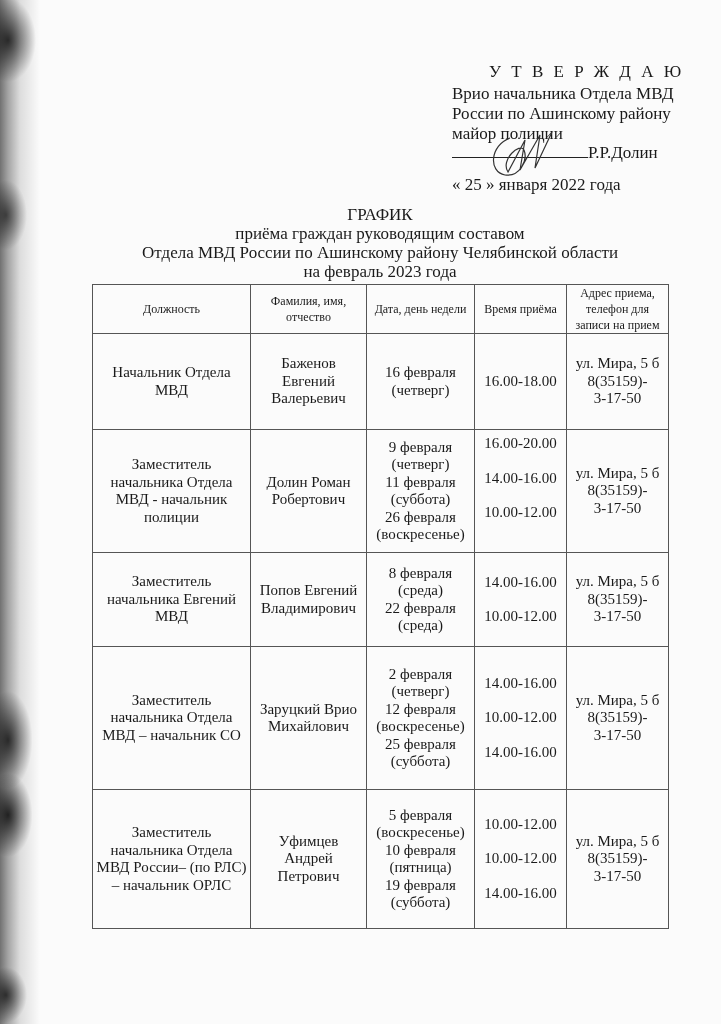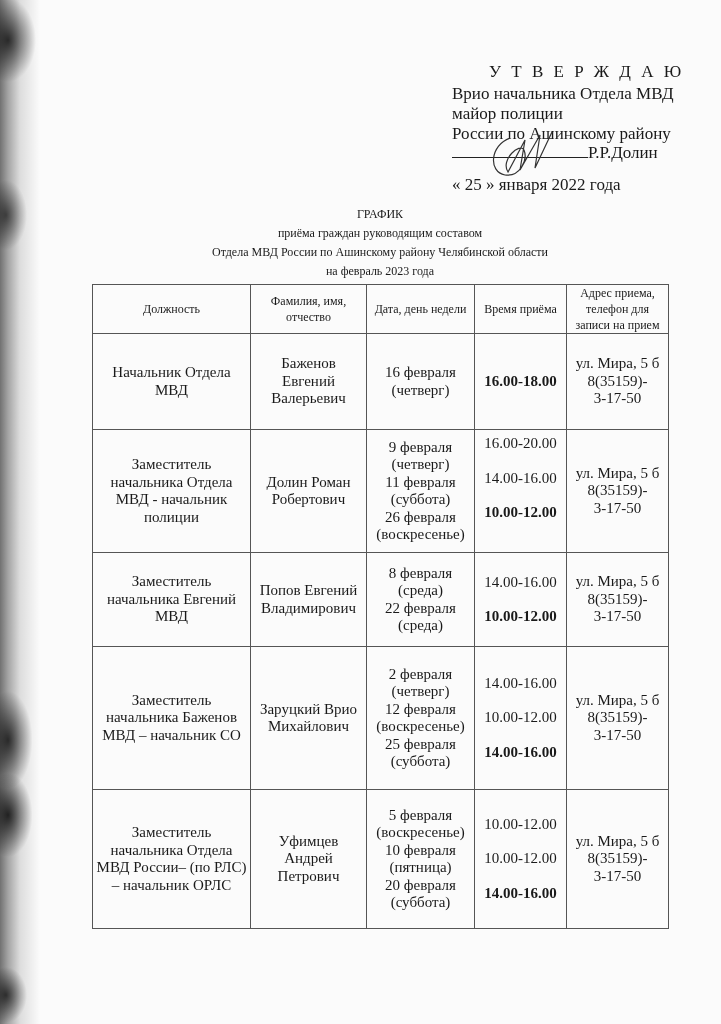--- a/index.html
+++ b/index.html
@@ -25,47 +25,47 @@
   }
   .approval .head { padding-left:37px; letter-spacing:3px; margin-bottom:2px; }
   .approval .sigline { display:flex; align-items:flex-start; margin-top:-1px; }
   .approval .sigline .line { display:inline-block; width:136px; border-bottom:1px solid #222; height:14px; }
   .approval .date { margin-top:12px; }
   .signature {
     position:absolute; left:480px; top:120px; width:80px; height:60px;
   }
   .title-block {
     position:absolute; left:90px; top:205px; width:580px; text-align:center;
-    font-size:12px; line-height:19px;
+    font-size:17px; line-height:19px;
   }
   table.sched {
     position:absolute; left:92px; top:284px;
     border-collapse:collapse; table-layout:fixed;
     width:576px;
   }
   table.sched td, table.sched th {
     border:1px solid #555; text-align:center; vertical-align:middle;
     padding:0 3px;
   }
   table.sched th { font-weight:normal; font-size:12px; line-height:16px; height:42px; }
   table.sched td { font-size:15px; line-height:17.5px; }
   .multi div { display:block; }
   .times div { margin-bottom:17px; }
-  .times div:last-child { margin-bottom:0;font-weight:bold; }
+  .times div:last-child { margin-bottom:0; }
 </style>
 </head>
 <body>
 
 <div class="scan-edge"></div>
 
 <div class="approval">
   <div class="head">У Т В Е Р Ж Д А Ю</div>
   <div>Врио начальника Отдела МВД</div>
+  <div>России  по Ашинскому  району</div>
   <div>майор полиции</div>
-  <div>России  по Ашинскому  району</div>
   <div class="sigline">
     <span class="line"></span>
     <span>Р.Р.Долин</span>
   </div>
   <div class="date">« 25  » января   2022 года</div>
 </div>
 
 <svg class="signature" viewBox="0 0 80 60">
   <path d="M30 18 C10 25, 8 52, 25 55 C40 57, 48 40, 44 30 C40 22, 20 40, 28 52 L45 20 L40 50 L60 15 L55 48 L72 12" fill="none" stroke="#333" stroke-width="1.2"></path>
 </svg>
@@ -140,21 +140,21 @@
         <div>14.00-16.00</div>
         <div>10.00-12.00</div>
       </td>
       <td class="multi">
         <div>ул. Мира, 5 б</div>
         <div>8(35159)-</div>
         <div>3-17-50</div>
       </td>
     </tr>
     <tr style="height:143px">
-      <td>Заместитель начальника Баженов МВД – начальник СО</td>
+      <td>Заместитель начальника Отдела МВД – начальник СО</td>
       <td>Заруцкий Врио Михайлович</td>
       <td class="multi">
         <div>2 февраля (четверг)</div>
         <div>12 февраля (воскресенье)</div>
         <div>25 февраля (суббота)</div>
       </td>
       <td class="multi times">
         <div>14.00-16.00</div>
         <div>10.00-12.00</div>
         <div>14.00-16.00</div>
@@ -164,21 +164,21 @@
         <div>8(35159)-</div>
         <div>3-17-50</div>
       </td>
     </tr>
     <tr style="height:139px">
       <td>Заместитель начальника Отдела МВД России– (по РЛС) – начальник ОРЛС</td>
       <td>Уфимцев Андрей Петрович</td>
       <td class="multi">
         <div>5 февраля (воскресенье)</div>
         <div>10 февраля (пятница)</div>
-        <div>20 февраля (суббота)</div>
+        <div>19 февраля (суббота)</div>
       </td>
       <td class="multi times">
         <div>10.00-12.00</div>
         <div>10.00-12.00</div>
         <div>14.00-16.00</div>
       </td>
       <td class="multi">
         <div>ул. Мира, 5 б</div>
         <div>8(35159)-</div>
         <div>3-17-50</div>

